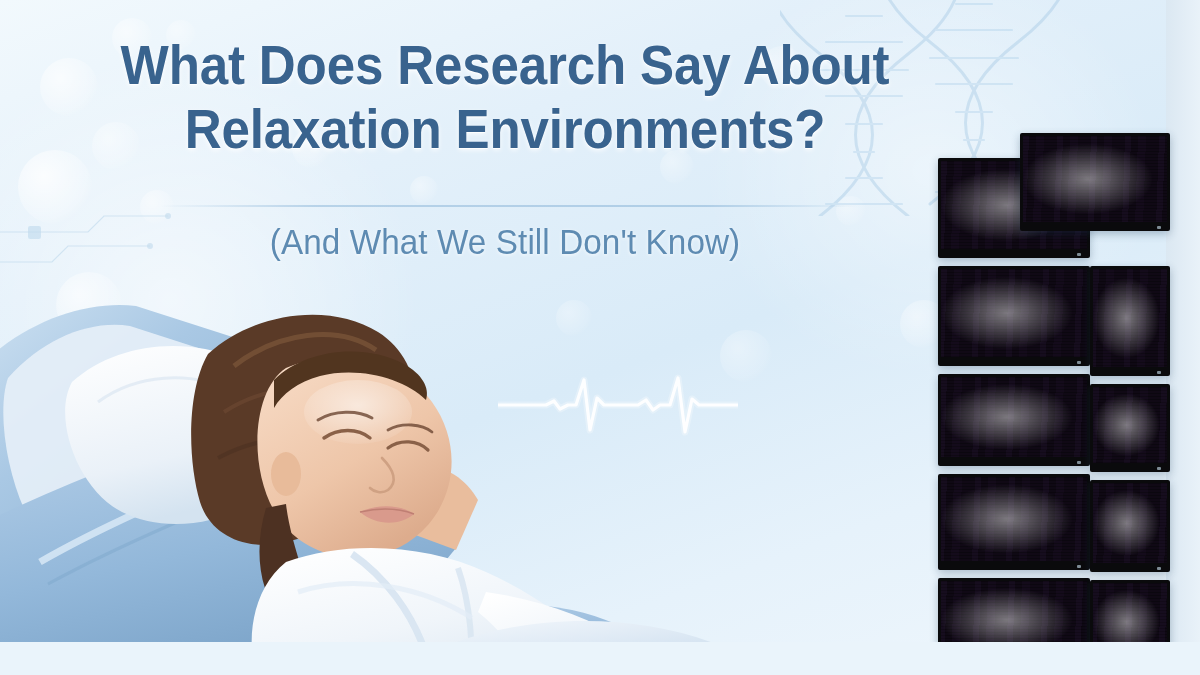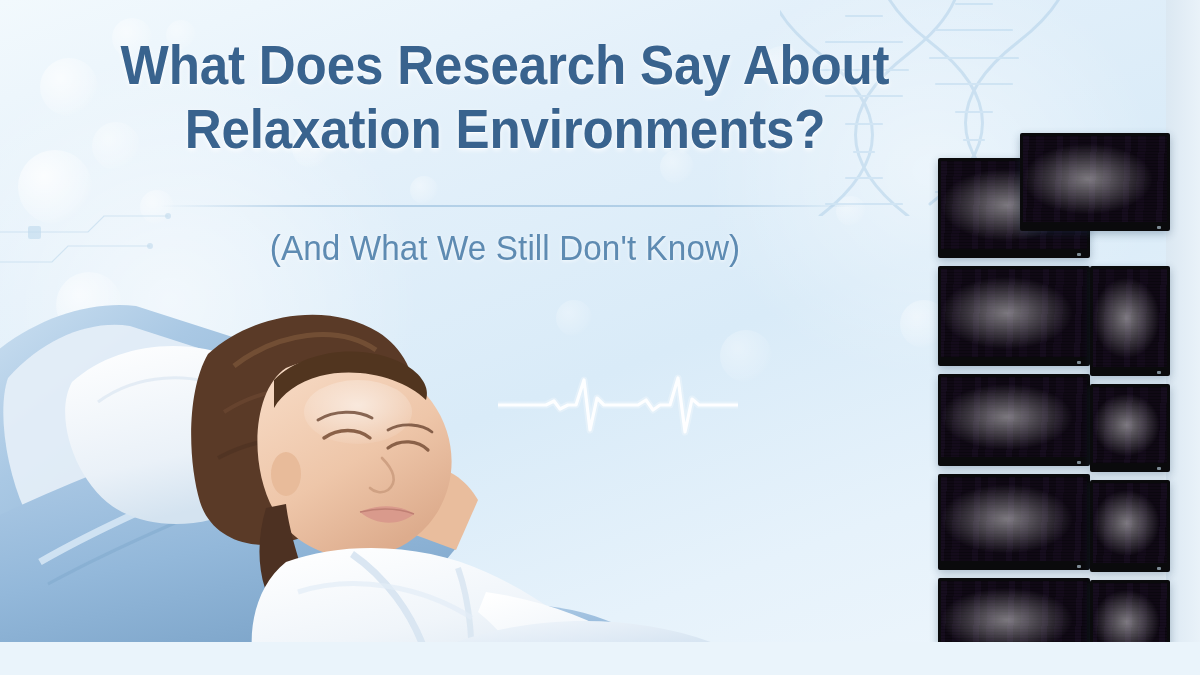--- a/index.html
+++ b/index.html
@@ -56,21 +56,21 @@
     transform-origin:center;
   }
   .headline .l2 { display:block; }
 
   .divider {
     position:absolute; left:160px; top:205px; width:700px; height:2px; z-index:6;
     background:linear-gradient(to right, rgba(150,190,220,0) 0%, rgba(145,185,218,.55) 22%, rgba(145,185,218,.6) 78%, rgba(150,190,220,0) 100%);
   }
 
   .subhead-wrap {
-    position:absolute; left:0; top:228px; width:1010px;
+    position:absolute; left:0; top:222px; width:1010px;
     text-align:center; z-index:7;
   }
   .subhead {
     font-family:"Liberation Sans", sans-serif;
     font-size:35px; font-weight:400;
     color:#5e8bb2;
     letter-spacing:.1px;
     text-shadow:0 1px 4px rgba(255,255,255,.8);
     transform:scaleX(.95);
     transform-origin:center;

